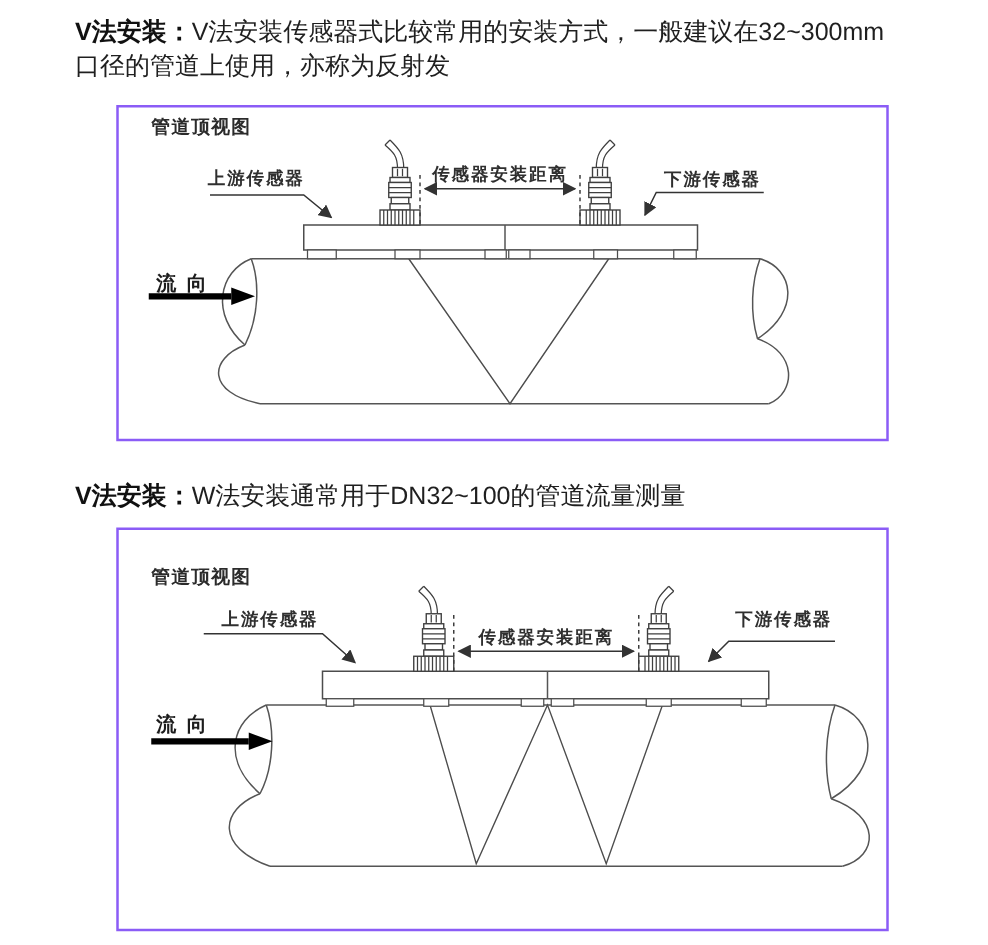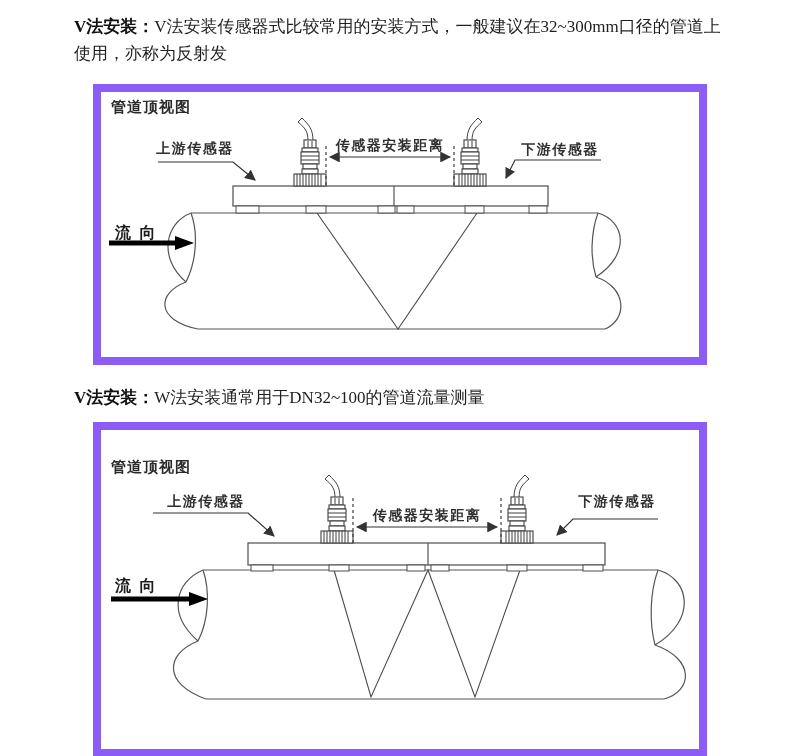--- a/index.html
+++ b/index.html
@@ -1,26 +1,26 @@
 <!DOCTYPE html>
 <html><head>
 <meta charset="utf-8">
 <style>
   html,body{margin:0;padding:0;}
   body{
     width:790px;height:756px;position:relative;background:#ffffff;
     font-family:"Liberation Sans", sans-serif;color:#222;
     overflow:hidden;
   }
-  .heading{position:absolute;left:74px;font-size:17px;line-height:27px;color:#1f1f1f;font-family:Liberation Serif, serif;}
+  .heading{position:absolute;left:60px;font-size:20px;line-height:27px;color:#1f1f1f;}
   .heading .hlabel{font-weight:bold;color:#111;}
   #heading-v{top:13px;width:652px;}
   #heading-w{top:384px;width:700px;}
   .panel{
-    position:absolute;left:93px;border:8px solid #8b5cf6;background:#fff;
+    position:absolute;left:93px;border:2px solid #8b5cf6;background:#fff;padding-left:16px;
   }
   #panel-v{top:84px;width:598px;height:265px;}
   #panel-w{top:422px;width:598px;height:319px;}
   .panel svg{display:block;}
   
   .draw{stroke:#555;stroke-width:1.2;fill:none;}
   .rail{stroke:#4d4d4d;stroke-width:1.2;fill:#ffffff;}
   .tab{stroke:#4d4d4d;stroke-width:1;fill:#ffffff;}
   .beam{stroke:#4d4d4d;stroke-width:1.1;fill:none;}
   .dashedline{stroke:#3c3c3c;stroke-width:1.2;fill:none;stroke-dasharray:3 3;}

